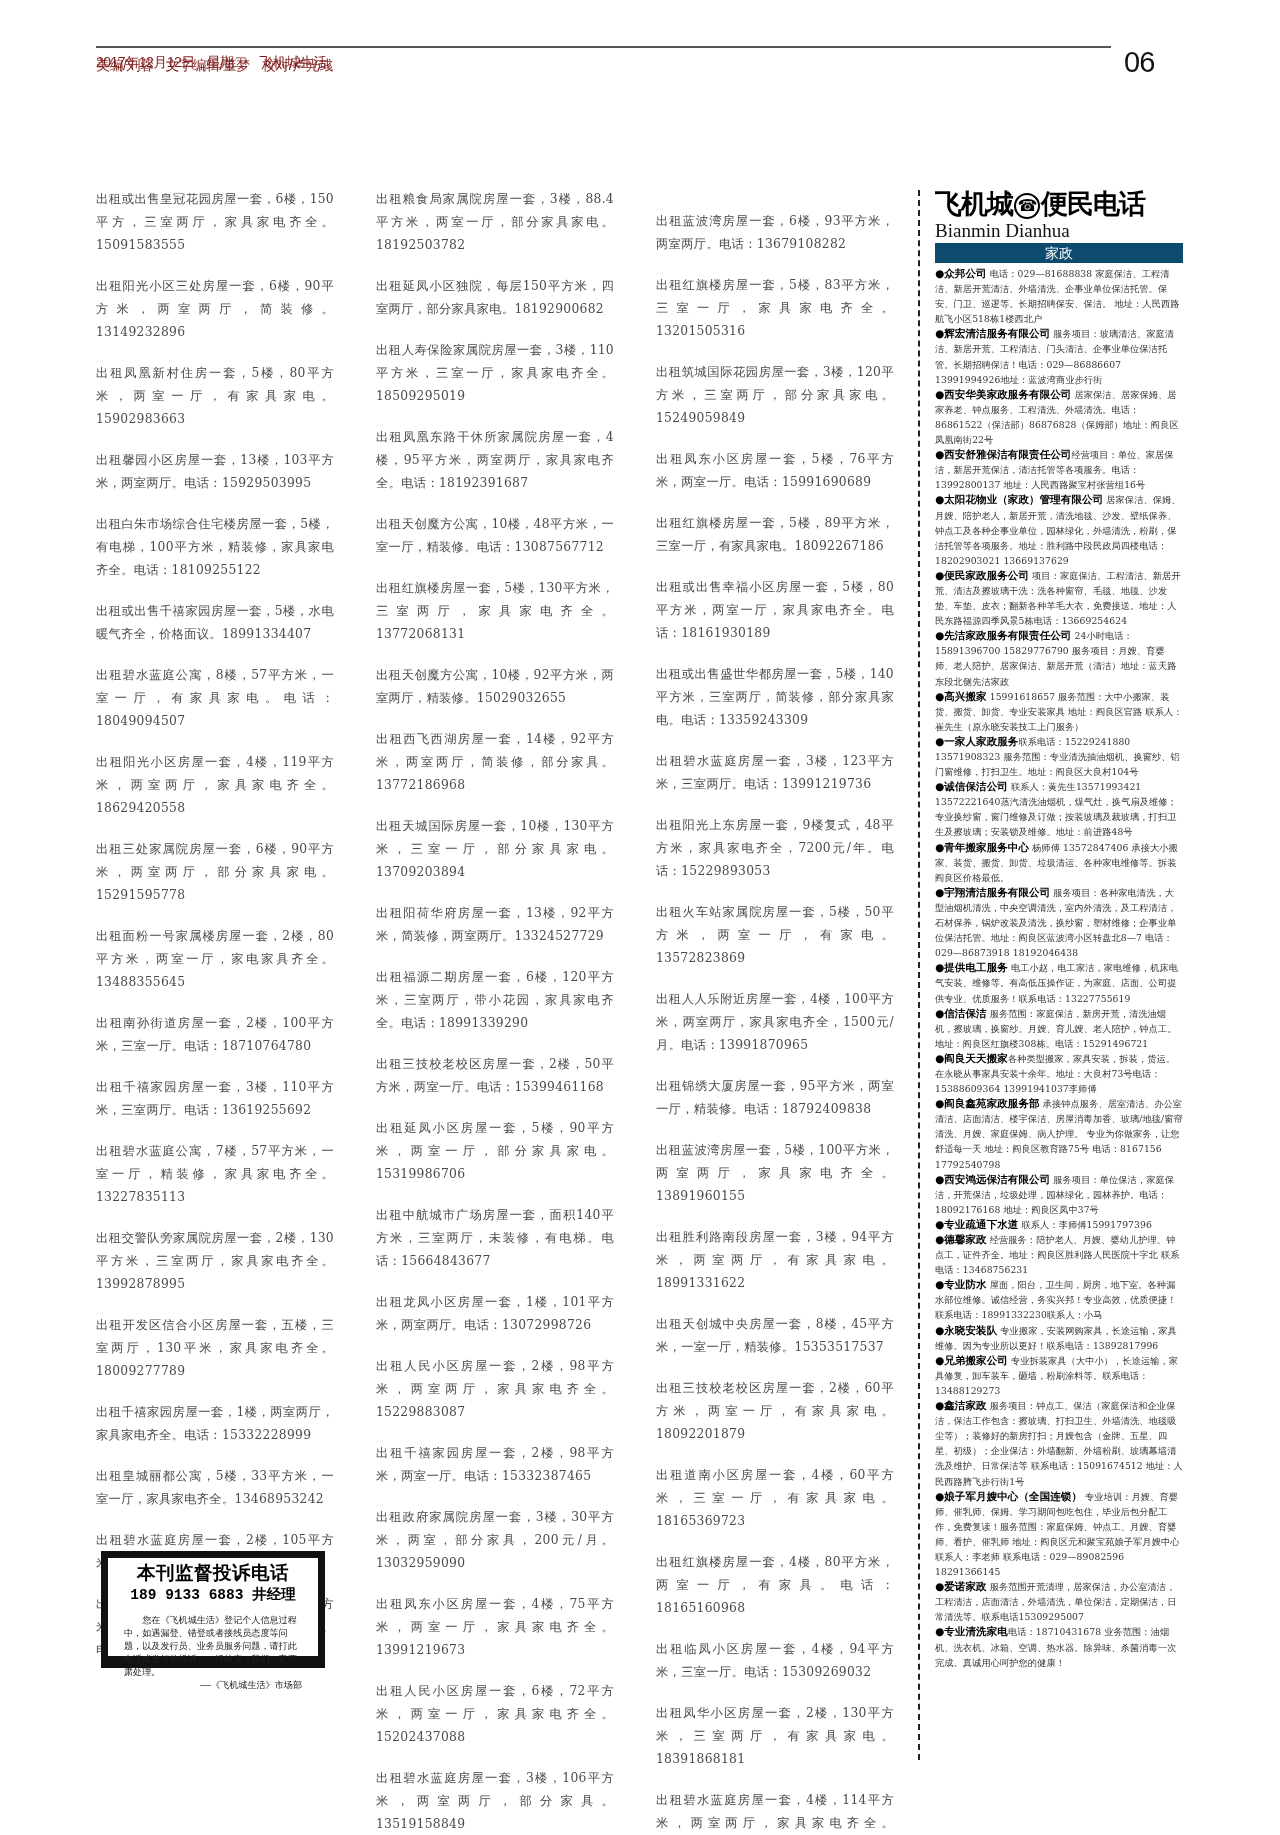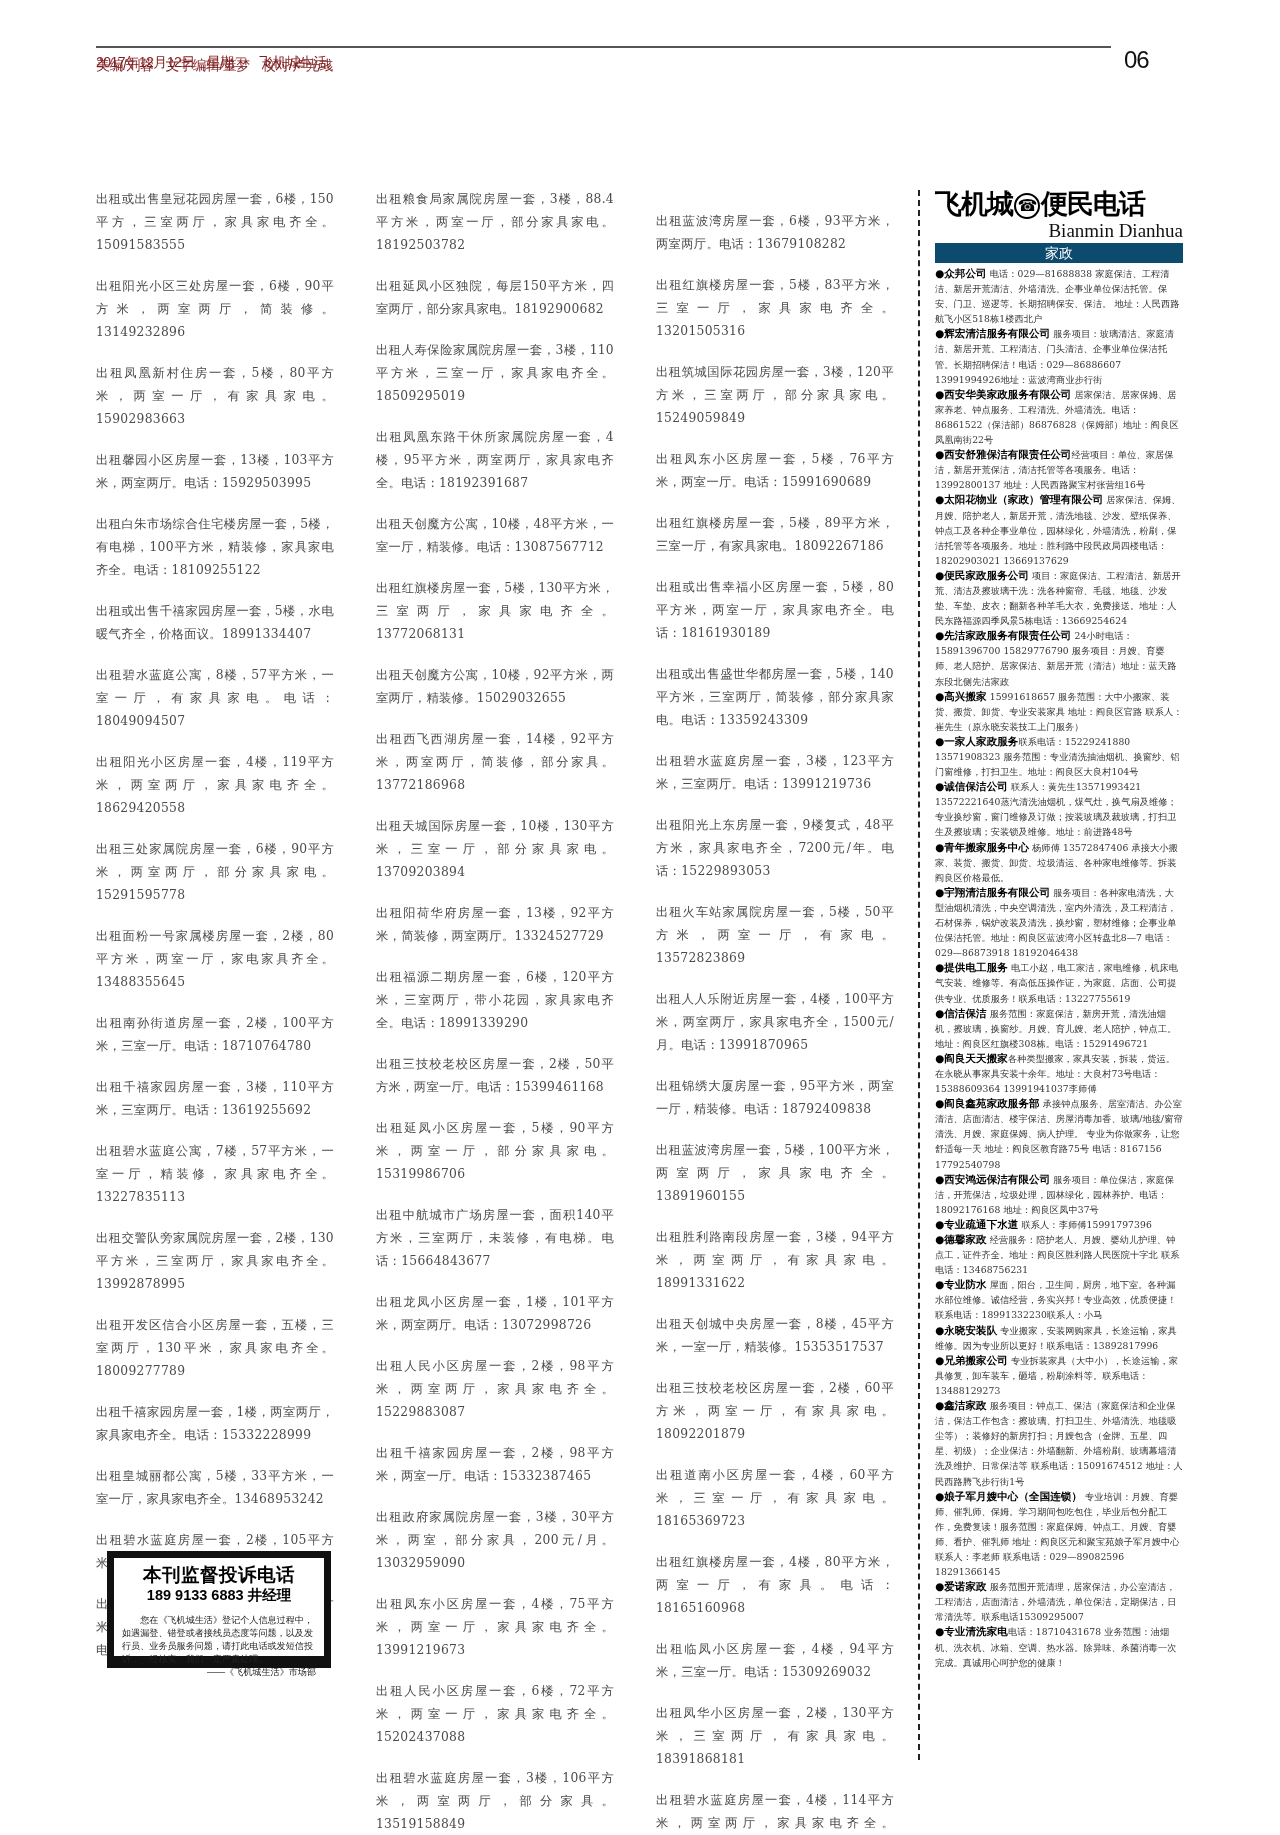--- a/index.html
+++ b/index.html
@@ -4,39 +4,39 @@
 <style>
   * { box-sizing: border-box; margin: 0; padding: 0; }
   html, body { width: 1280px; height: 1835px; background: #ffffff; overflow: hidden; }
   body { position: relative; font-family: "DejaVu Serif", "Liberation Serif", serif; color: #3a3a3a; }
 
   .hdr-rule { position: absolute; left: 96px; top: 46px; width: 1015px; height: 2px; background: #555; }
   .hdr-line1, .hdr-line2 { position: absolute; left: 96px; font-family: "Liberation Sans", "DejaVu Sans", sans-serif; font-size: 14px; color: #7f1d1d; letter-spacing: -0.5px; }
   .hdr-line1 { top: 54px; }
   .hdr-line2 { top: 57px; }
   .hdr-line1 span, .hdr-line2 span { margin-right: 12px; }
-  .page-num { position: absolute; left: 1124px; top: 46px; font-family: "Liberation Sans", "DejaVu Sans", sans-serif; font-size: 24px; color: #111; letter-spacing: -1px; }
+  .page-num { position: absolute; left: 1124px; top: 46px; font-family: "Liberation Sans", "DejaVu Sans", sans-serif; font-size: 29px; color: #111; letter-spacing: -1px; }
 
   .col { position: absolute; width: 238px; }
   .col1 { left: 96px; top: 188px; }
   .col2 { left: 376px; top: 188px; }
   .col3 { left: 656px; top: 210px; }
   .ad { font-size: 12.3px; line-height: 23px; color: #4a4a4a; margin-bottom: 18px; letter-spacing: 0.3px; text-align: justify; }
 
   .divider-dash { position: absolute; left: 918px; top: 190px; width: 0; height: 1570px; border-left: 2px dashed #222; }
 
   .dir { position: absolute; left: 935px; top: 188px; width: 248px; }
   .dir-title { font-family: "DejaVu Sans", sans-serif; font-weight: bold; font-size: 27px; color: #000; letter-spacing: -1px; white-space: nowrap; line-height: 32px; }
   .dir-title .phone-glyph { display: inline-block; width: 26px; height: 26px; border: 2.5px solid #000; border-radius: 50%; font-size: 16px; line-height: 21px; text-align: center; vertical-align: 2px; margin: 0 1px; }
-  .dir-sub { font-family: "Liberation Serif", serif; font-size: 19px; text-align: right; color: #111; line-height: 22px; }
+  .dir-sub { font-family: "Liberation Serif", serif; font-size: 19px; text-align: left; color: #111; line-height: 22px; }
   .dir-bar { background: #0c4a6e; color: #fff; text-align: center; font-family: "DejaVu Sans", sans-serif; font-size: 14px; line-height: 20px; margin: 1px 0 3px; }
   .entry { font-size: 9.2px; line-height: 15.1px; color: #333; letter-spacing: 0.1px; }
   .entry .nm { font-family: "DejaVu Sans", sans-serif; font-weight: bold; font-size: 10.5px; color: #000; }
 
-  .complaint { position: absolute; left: 107px; top: 1551px; width: 224px; height: 117px; border: 7px solid #111; border-bottom-width: 12px; background: #fff; padding: 6px 8px; font-family: Liberation Sans, sans-serif; }
+  .complaint { position: absolute; left: 101px; top: 1551px; width: 224px; height: 117px; border: 7px solid #111; border-bottom-width: 12px; background: #fff; padding: 6px 16px; font-family: Liberation Mono, monospace; }
   .c-title { font-weight: bold; font-size: 18.5px; color: #000; text-align: center; letter-spacing: 0.5px; line-height: 22px; }
   .c-phone { font-weight: bold; font-size: 14.5px; color: #000; text-align: center; line-height: 18px; }
   .c-body { font-size: 9.1px; color: #222; line-height: 13px; text-indent: 2em; margin-top: 10px; }
   .c-sign { font-size: 9.1px; color: #222; text-align: right; line-height: 13px; }
 </style>
 </head>
 <body>
 
 <div class="hdr-rule"></div>
 <div class="hdr-line1">

